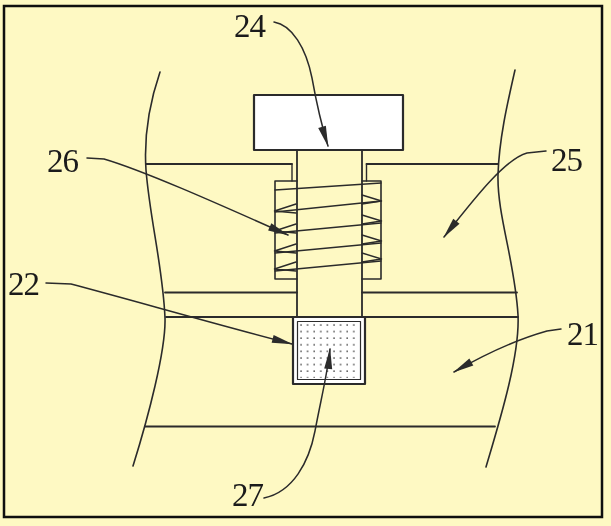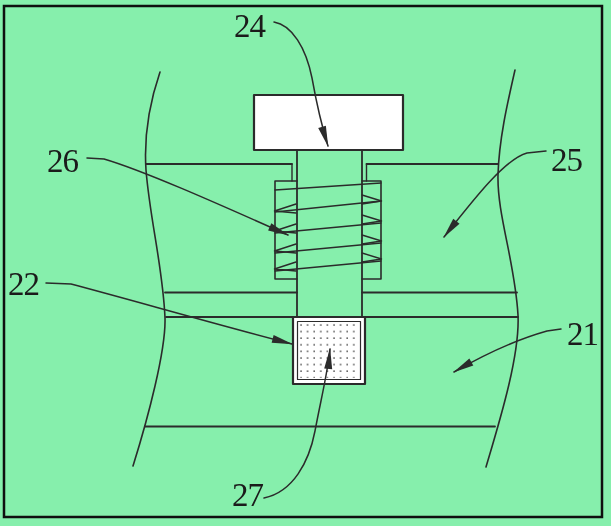--- a/index.html
+++ b/index.html
@@ -1,20 +1,20 @@
 <!DOCTYPE html>
 <html><head>
 <meta charset="utf-8">
 <style>
   html, body { margin: 0; padding: 0; background: #ffffff; }
   .stage {
     position: relative;
     width: 611px;
     height: 526px;
-    background: #86efac;
+    background: #fef9c3;
     overflow: hidden;
     font-family: "Liberation Serif", "DejaVu Serif", serif;
   }
   svg { display: block; }
   .ref-label {
     font-family: "Liberation Serif", "DejaVu Serif", serif;
     font-size: 33px;
     letter-spacing: -1px;
   }
 </style>

